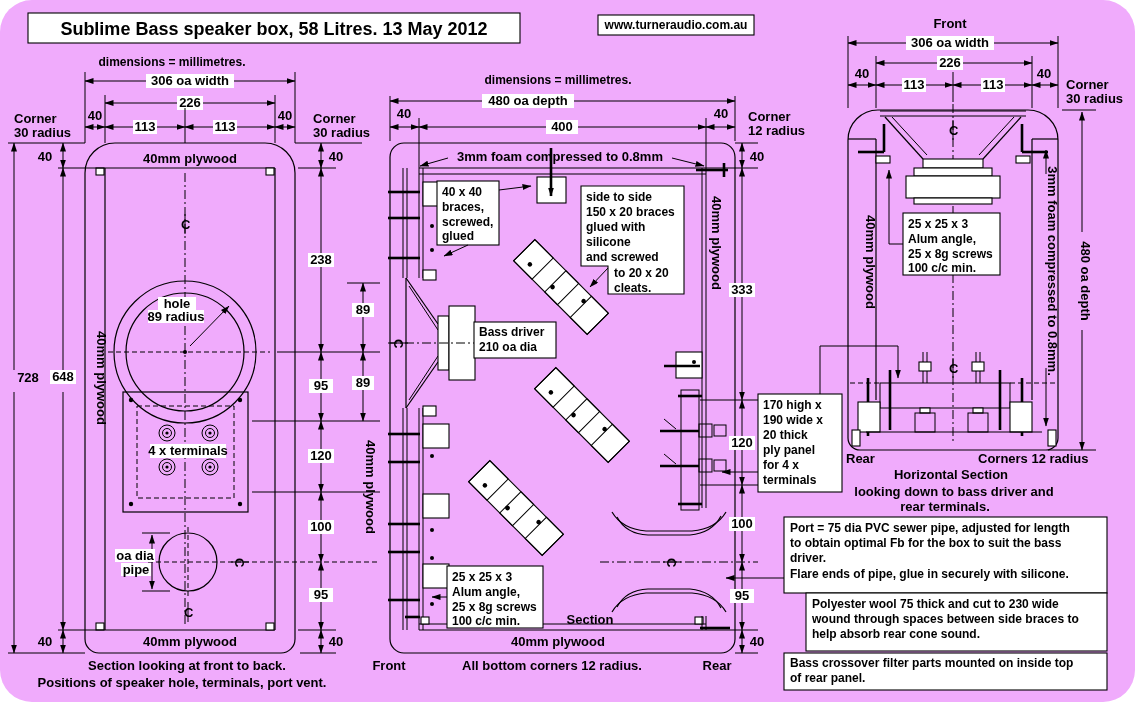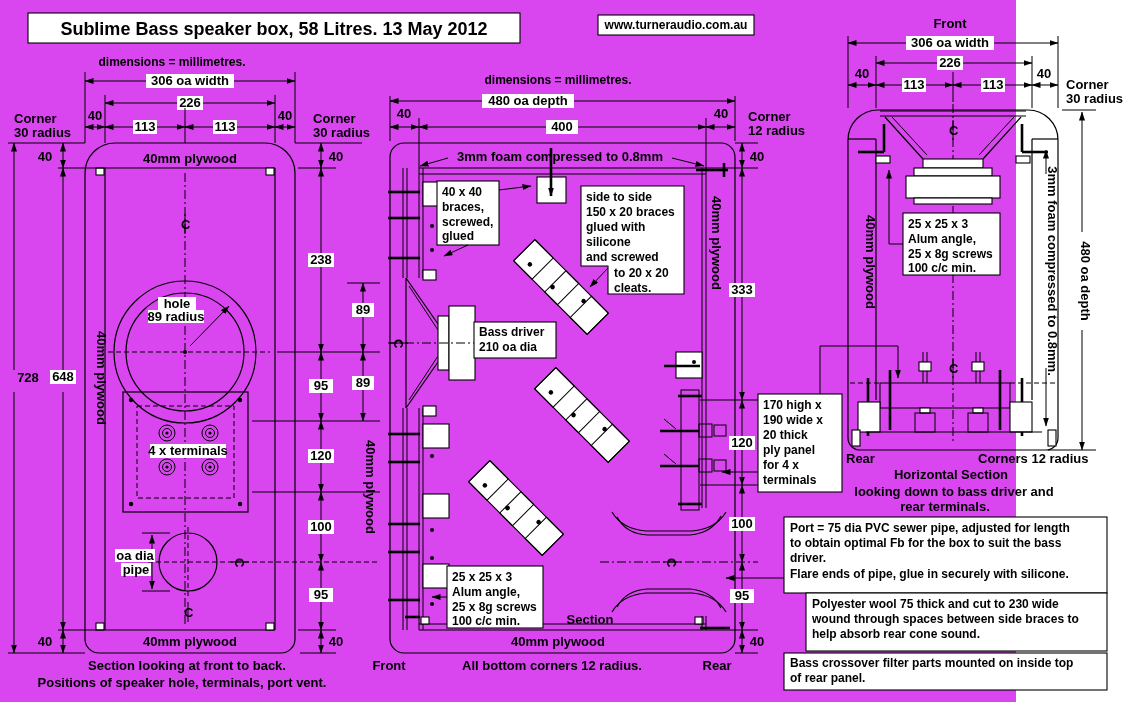--- a/index.html
+++ b/index.html
@@ -1,16 +1,16 @@
 <!DOCTYPE html>
 <html><head>
 <meta charset="utf-8">
 <style>
   html,body{margin:0;padding:0;background:#fff;}
-  #stage{position:relative;width:1016px;height:702px;background:#d946ef;font-family:"Liberation Sans",sans-serif;}
+  #stage{position:relative;width:1135px;height:702px;background:#f0abfc;font-family:"Liberation Sans",sans-serif;border-radius:32px;}
   svg{display:block;}
   .ln{stroke:#000;stroke-width:1.2;fill:none;}
   .thin{stroke:#000;stroke-width:1;fill:none;}
   .bold{stroke:#000;stroke-width:2.6;fill:none;}
   .dim{stroke:#000;stroke-width:1;fill:none;}
   .dash{stroke:#000;stroke-width:1;fill:none;stroke-dasharray:9 3 2 3;}
   .dsh{stroke:#000;stroke-width:1;fill:none;stroke-dasharray:5 3;}
   .bg{fill:#fff;}
   .t{font:bold 13px "Liberation Sans",sans-serif;fill:#000;}
   .t12{font:bold 12px "Liberation Sans",sans-serif;fill:#000;}

